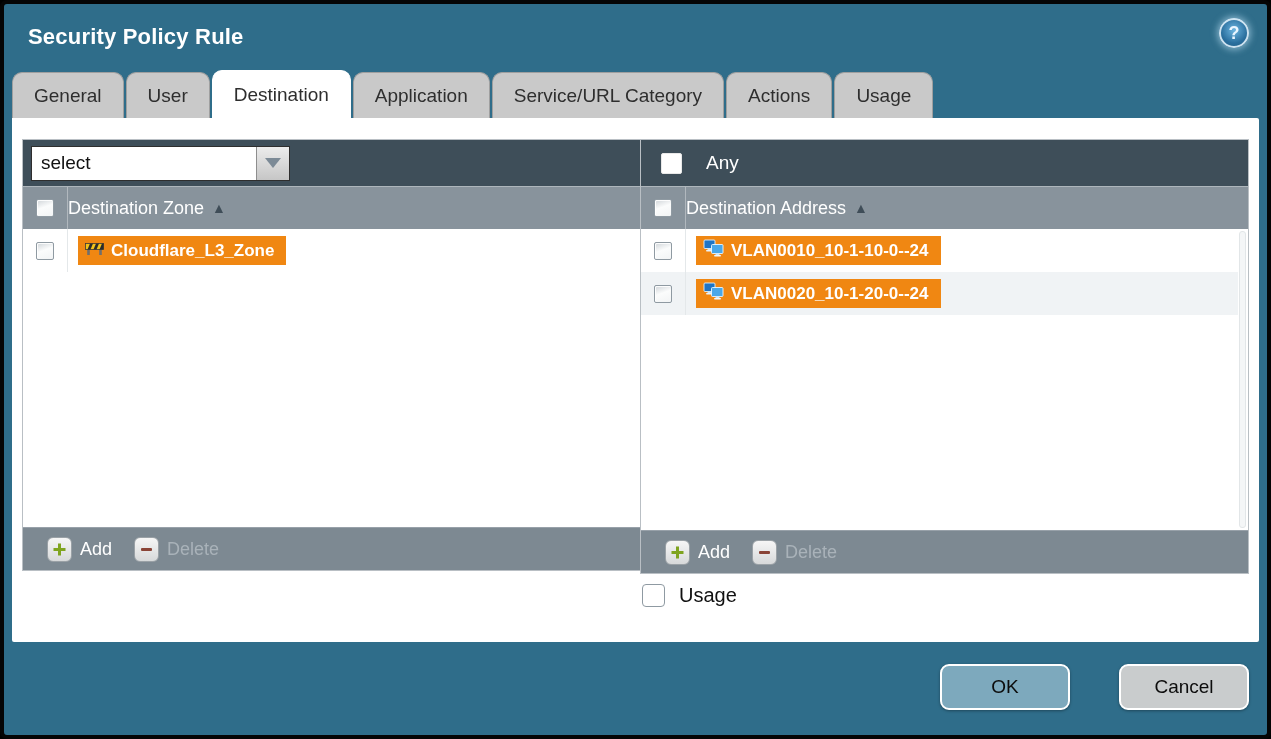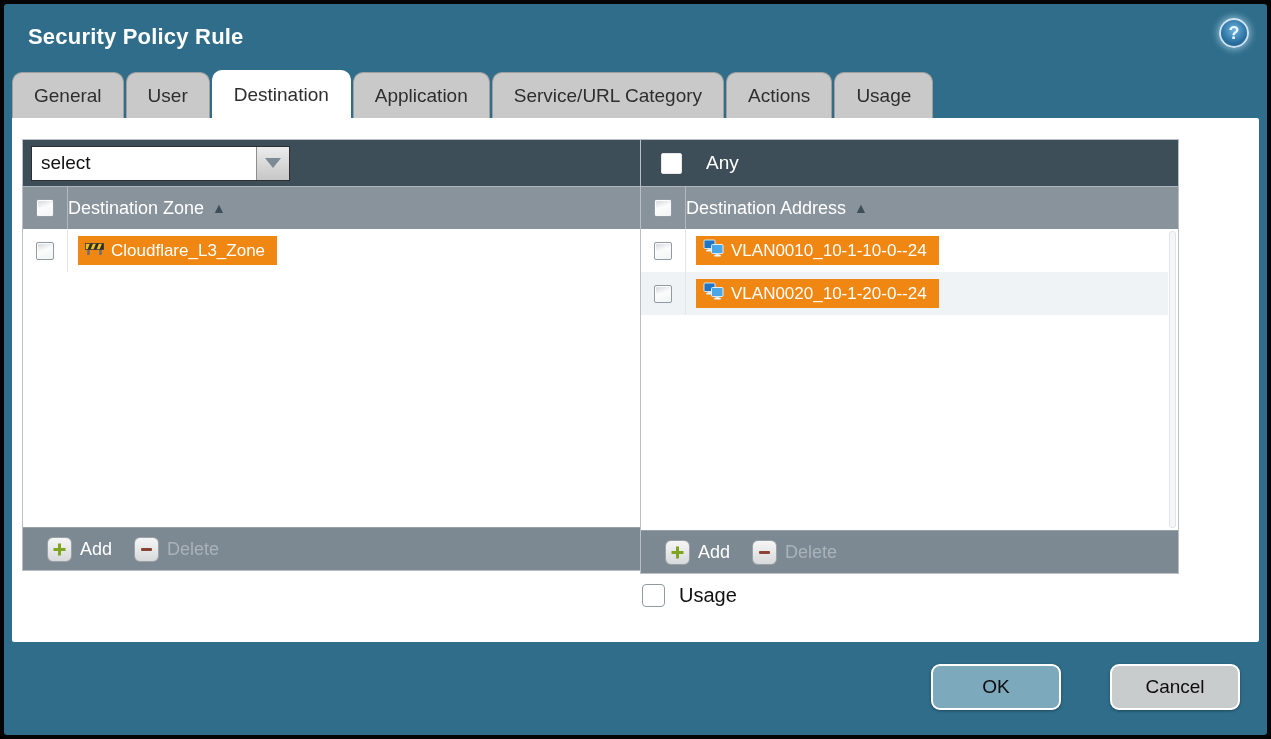--- a/index.html
+++ b/index.html
@@ -22,21 +22,21 @@
        padding:0 21px;border-radius:10px 10px 0 0;cursor:pointer;white-space:nowrap;
        border:1px solid #9f9f9f;border-bottom:none;}
   .tab.active{background:#fff;height:48px;line-height:48px;border-color:#fff;}
 
   
   .content{position:absolute;left:8px;top:114px;width:1247px;height:524px;background:#fff;
            border-radius:0 2px 2px 2px;}
 
   .panel{position:absolute;display:flex;flex-direction:column;border:1px solid #b9bfc4;}
   .panel-left{left:10px;top:21px;width:652px;height:432px;}
-  .panel-right{left:628px;top:21px;width:539px;height:435px;}
+  .panel-right{left:628px;top:21px;width:609px;height:435px;}
 
   .ptoolbar{height:46px;background:#3e4e59;display:flex;align-items:center;padding:0 8px;flex:0 0 auto;}
   .pcolhead{height:43px;background:#88939c;display:flex;align-items:center;color:#fff;
             flex:0 0 auto;border-top:1px solid #aeb6bc;}
   .pbody{flex:1 1 auto;background:#fff;position:relative;overflow:hidden;}
   .pfooter{height:43px;background:#7d8992;display:flex;align-items:center;padding:0 24px;
            color:#fff;font-size:18px;flex:0 0 auto;border-top:1px solid #98a1a9;}
 
   .cbcell{width:45px;display:flex;align-items:center;justify-content:center;align-self:stretch;flex:0 0 auto;}
   .sep{border-right:1px solid rgba(255,255,255,.35);}
@@ -51,21 +51,21 @@
   .tri-down{width:0;height:0;border-left:8px solid transparent;border-right:8px solid transparent;
             border-top:10px solid #7c8a96;}
 
   
   .cb3d{width:18px;height:18px;border:1px solid #8f9aa2;border-radius:2px;cursor:pointer;
         background:linear-gradient(160deg,#cfd4d8 0%,#fbfcfc 45%,#f2f4f5 100%);
         box-shadow:inset 1px 1px 0 rgba(255,255,255,.9);}
   .cbflat{width:21px;height:21px;background:#fff;border:1px solid #e8e8e8;border-radius:2px;cursor:pointer;}
   .cbneg{width:23px;height:23px;background:#fff;border:1px solid #8f9aa2;border-radius:4px;cursor:pointer;}
 
-  .rows{position:absolute;inset:0 10px 0 0;}
+  .rows{position:absolute;inset:0 10px 0 0;font-weight:bold;}
   .row{height:43px;display:flex;align-items:center;}
   .row + .row{background:#f0f3f5;}
   .row .cbcell{border-right:1px solid #e4e8ea;}
   .chip{display:inline-flex;align-items:center;gap:7px;background:#f08712;color:#fff;
         font-size:17px;height:29px;padding:0 12px 0 7px;margin-left:10px;cursor:pointer;white-space:nowrap;}
   .scrollbar{position:absolute;top:2px;bottom:2px;right:2px;width:7px;background:#f4f6f7;
              border:1px solid #e2e6e8;border-radius:3px;cursor:pointer;}
 
   .anylabel{color:#fff;font-size:19px;margin-left:12px;}
 
@@ -74,21 +74,21 @@
   .iconbtn{width:25px;height:25px;border-radius:6px;border:1px solid #9aa1a6;
            background:linear-gradient(#f6f6f6,#d7d9da);display:flex;align-items:center;justify-content:center;}
   .disabled-label{color:#a9b2b9;}
 
   
   .negate{position:absolute;left:630px;top:466px;display:flex;align-items:center;gap:14px;}
   .negate-label{font-size:20px;color:#111;}
 
   
   .dfooter{position:absolute;left:0;right:0;bottom:0;height:97px;display:flex;
-           justify-content:flex-end;align-items:flex-start;gap:13px;padding:26px 27px 0 0;}
+           justify-content:flex-end;align-items:flex-start;gap:13px;padding:26px 18px 0 0;}
   .btn{height:46px;min-width:130px;border-radius:9px;border:2px solid #fff;font-size:19px;
        color:#0c0c0c;cursor:pointer;box-shadow:0 1px 3px rgba(0,0,0,.35);}
   .btn-ok{background:#7da9bd;}
   .btn-cancel{background:#c9cccd;margin-left:36px;}
 </style>
 </head>
 <body>
 
 <div class="dialog">
 

